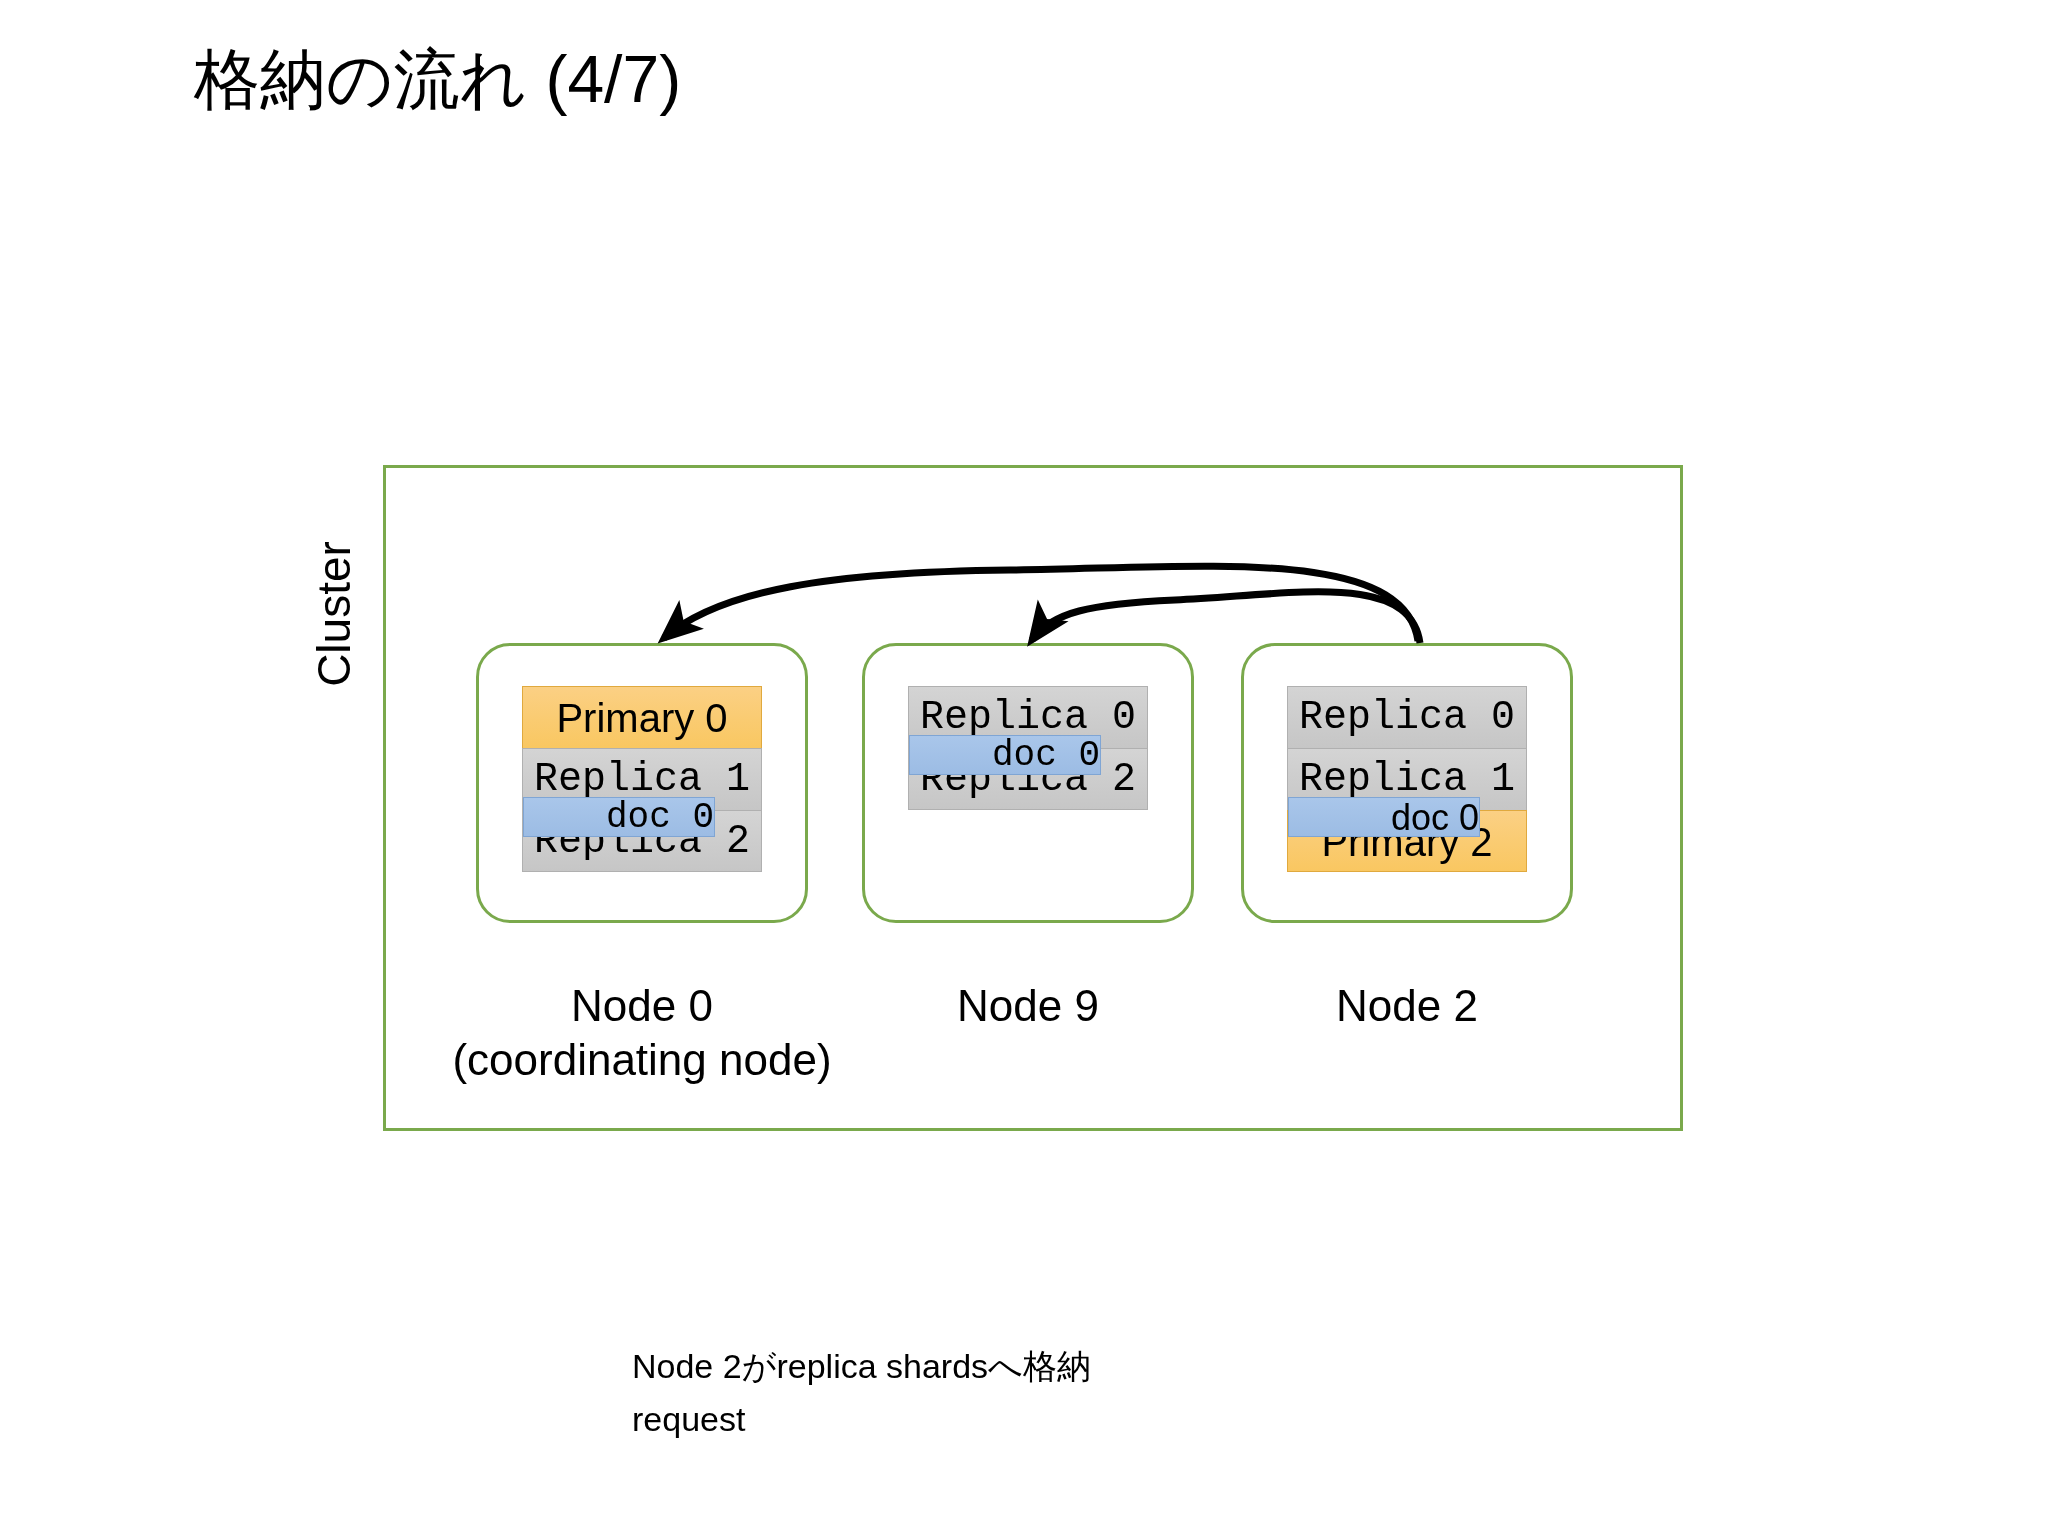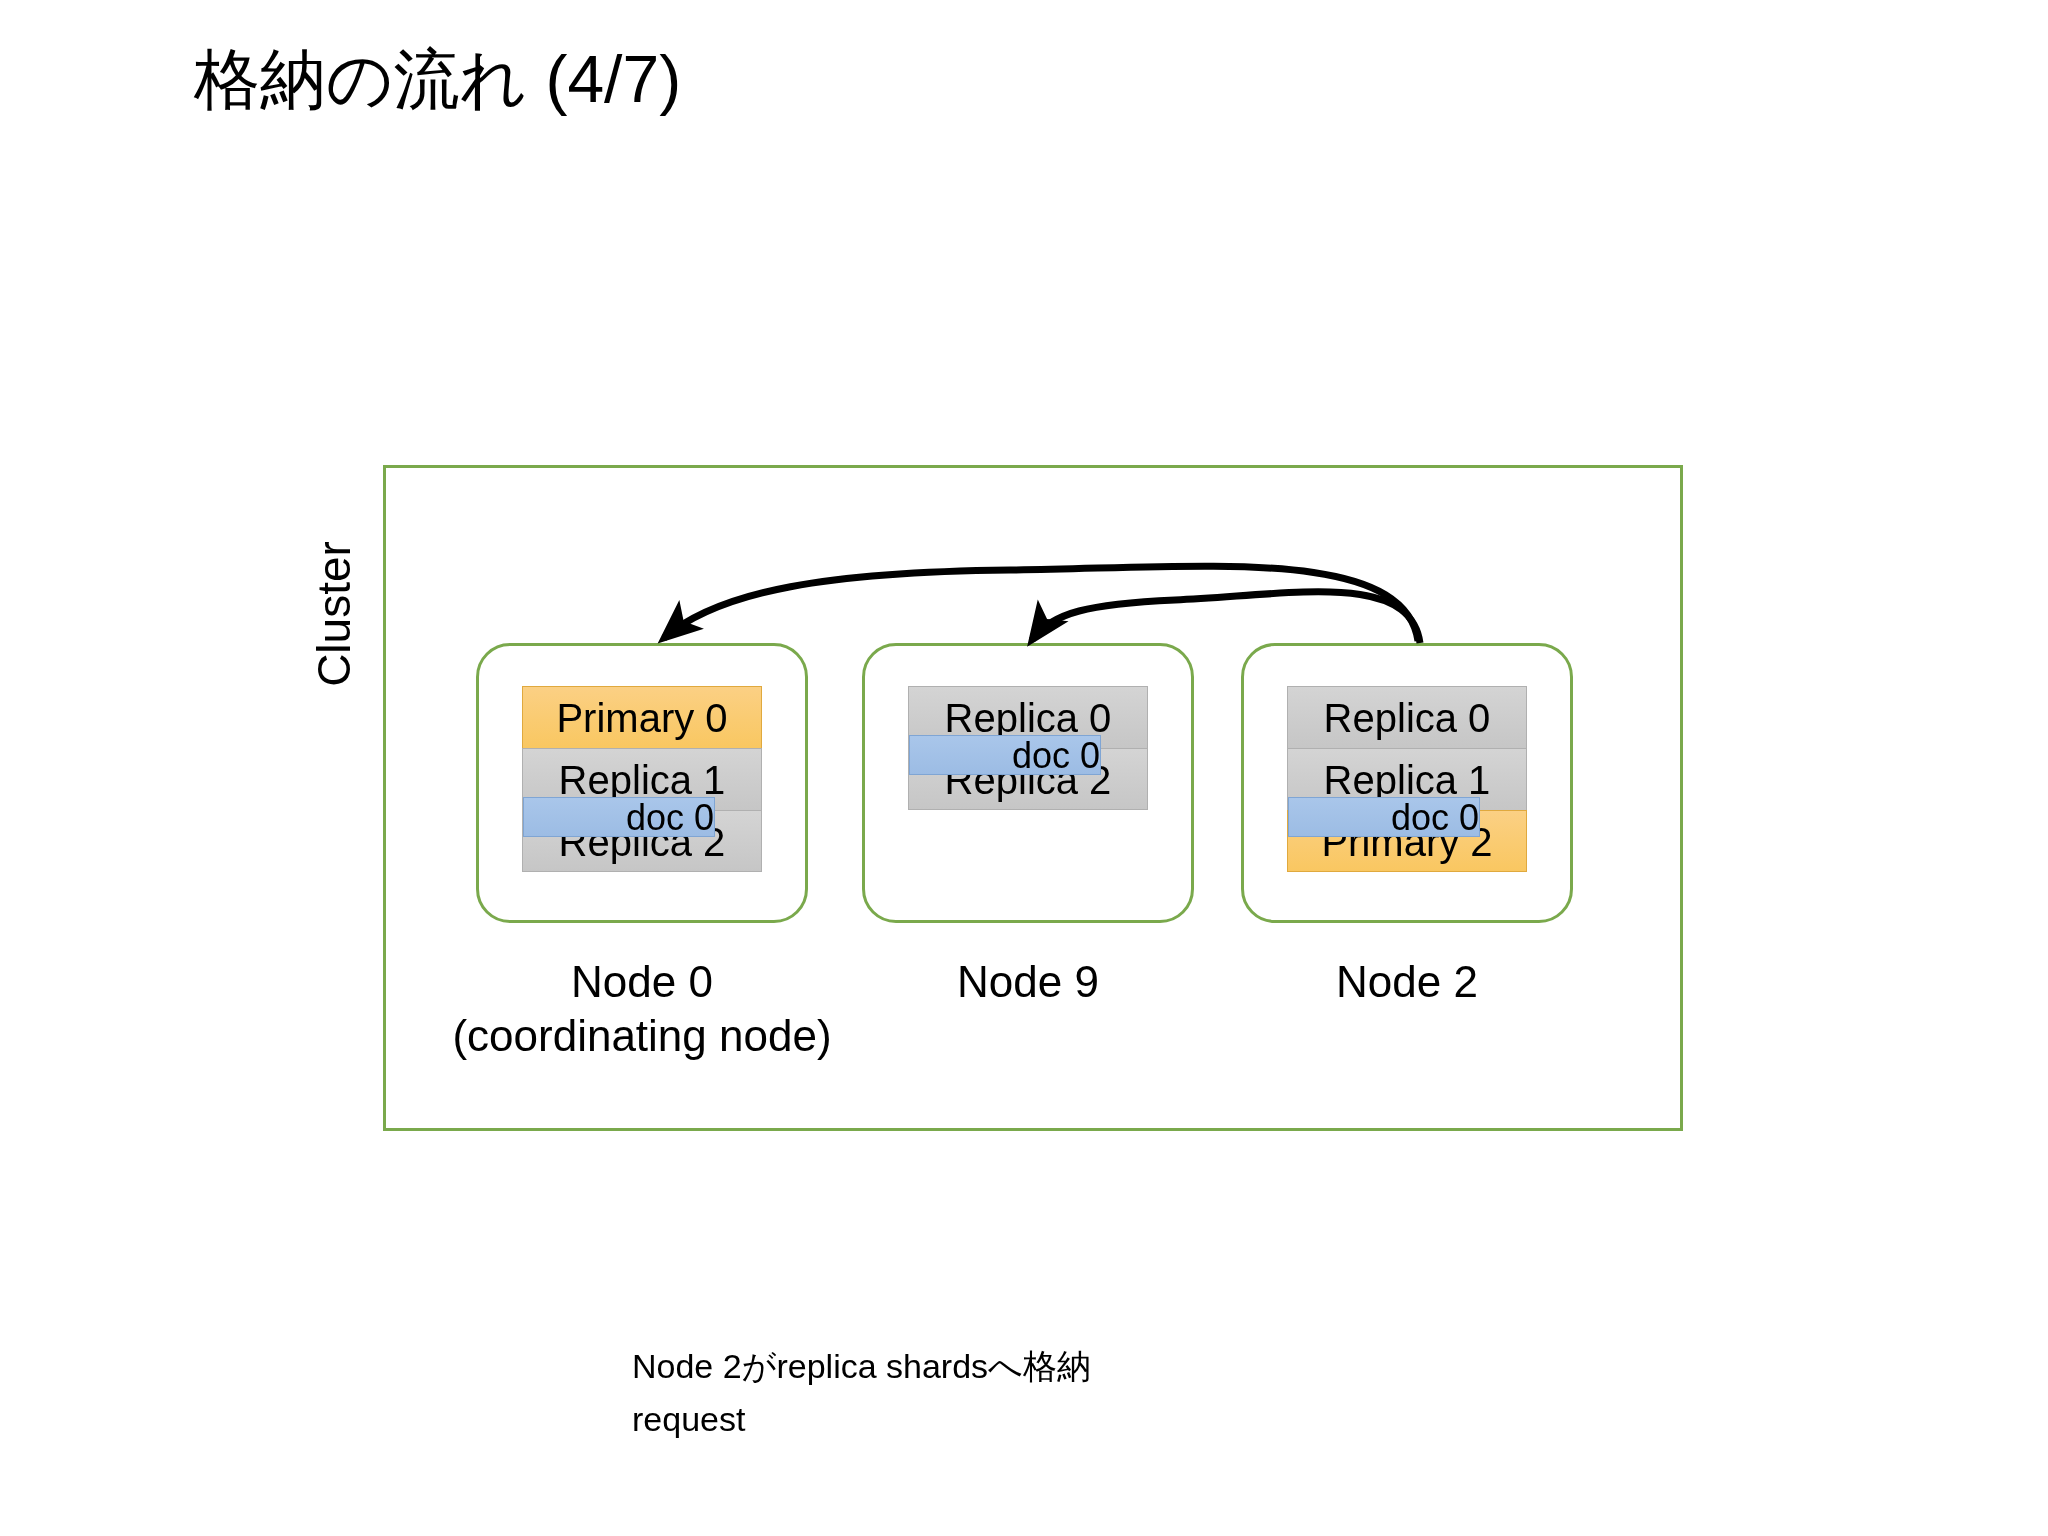--- a/index.html
+++ b/index.html
@@ -94,20 +94,21 @@
   }
   .shard:last-child { border-bottom: 1px solid rgba(0,0,0,0.18); }
 
   .shard.primary {
     background: linear-gradient(to bottom, #fbd084, #f9c761);
     border-color: #e0a93e;
   }
   .shard.replica {
     background: linear-gradient(to bottom, #d4d4d4, #c6c6c6);
     border-color: #b0b0b0;
+    font-family: Liberation Mono, monospace;
   }
 
   
   .doc-overlay {
     position: absolute;
     left: 0;
     width: 192px;
     height: 40px;
     line-height: 40px;
     text-align: right;
@@ -121,20 +122,21 @@
   }
 
   
   .node-caption {
     position: absolute;
     text-align: center;
     font-size: 44px;
     line-height: 1.22;
     color: #000000;
     white-space: pre-line;
+    margin-top: 24px;
   }
   #node-caption-0 { left: 396px;  top: 955px; width: 492px; }
   #node-caption-1 { left: 862px;  top: 955px; width: 332px; }
   #node-caption-2 { left: 1241px; top: 955px; width: 332px; }
 
   
   #arrows-layer {
     position: absolute;
     left: 0;
     top: 0;

